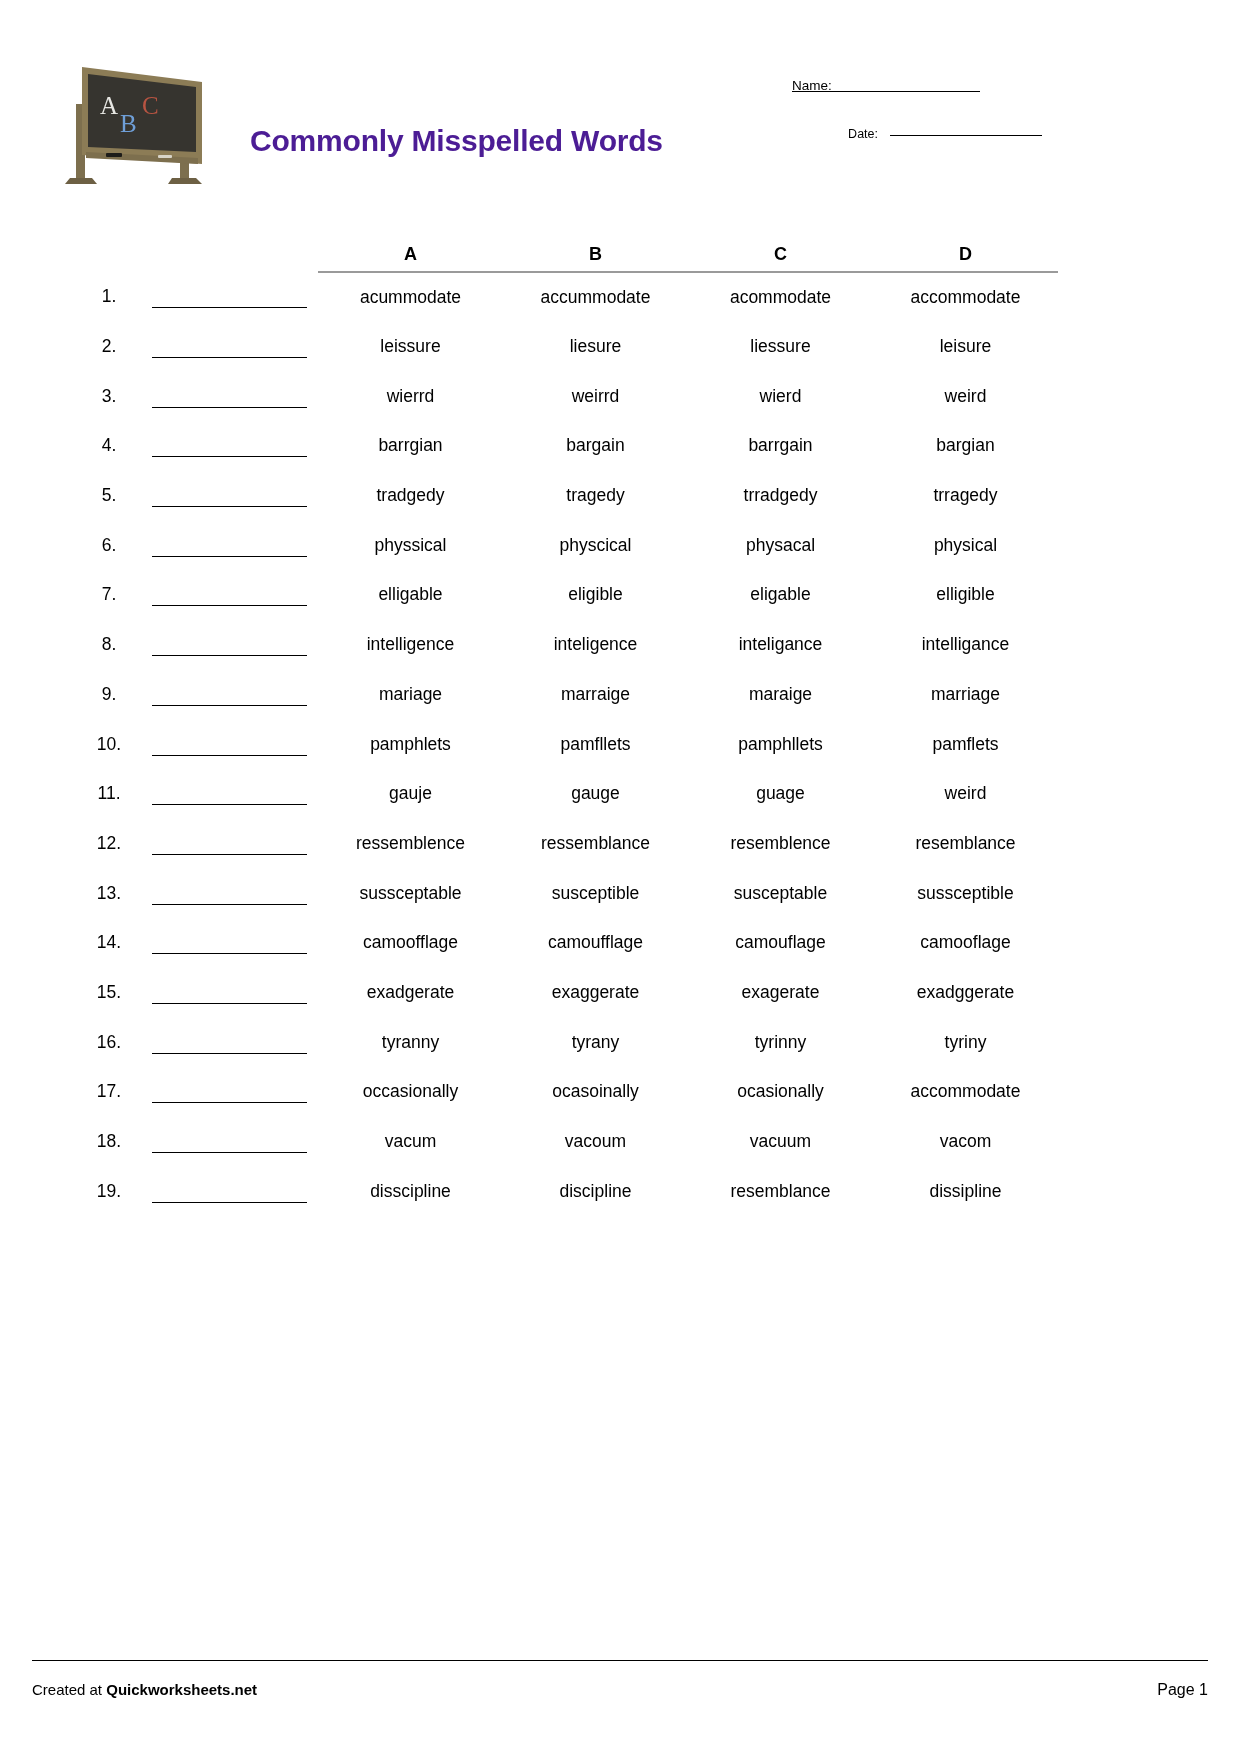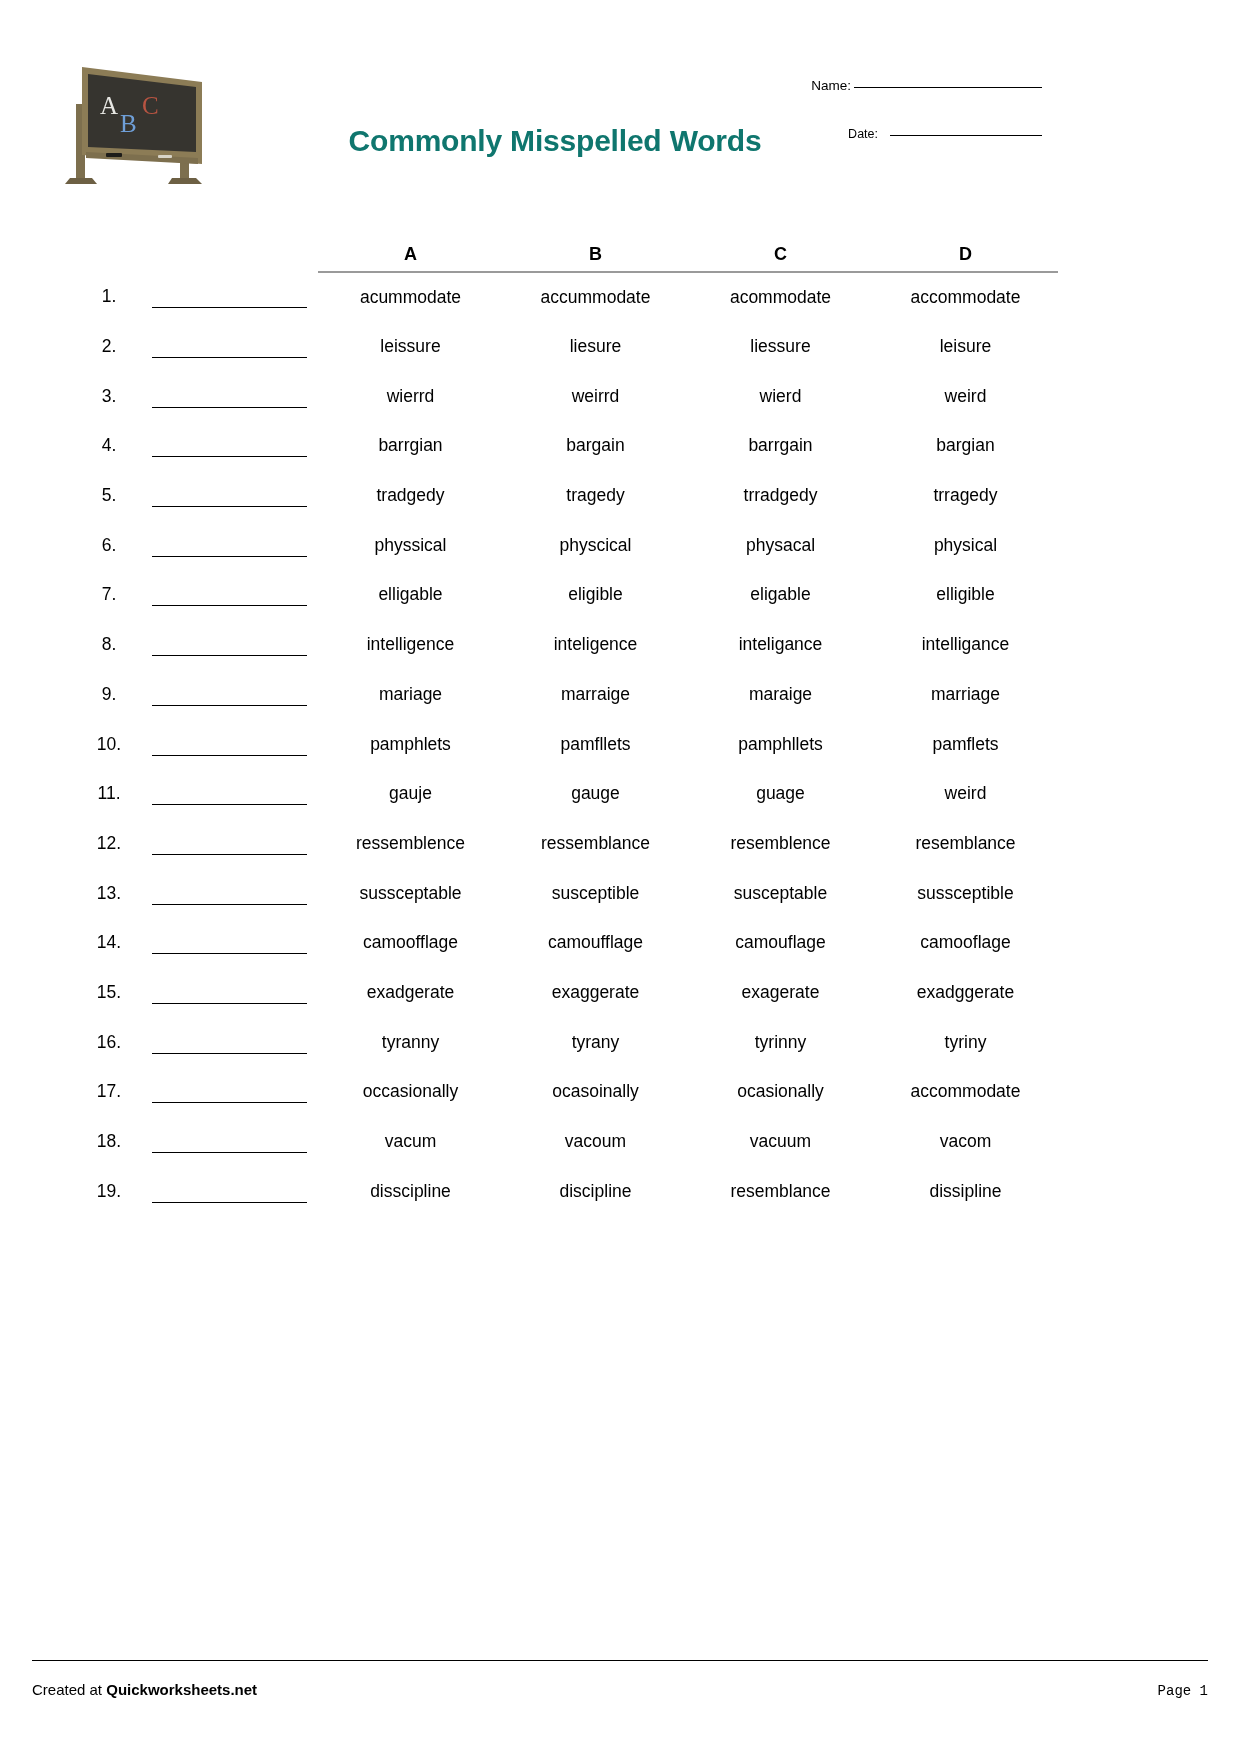--- a/index.html
+++ b/index.html
@@ -37,36 +37,35 @@
     width: 160px;
     height: 140px;
   }
   .logo-svg { display: block; }
 
   .worksheet-title {
     position: absolute;
     left: 250px;
     top: 124px;
     width: 610px;
-    text-align: center;
     font-size: 30px;
     font-weight: bold;
     letter-spacing: -0.2px;
-    color: #0f766e;
+    color: #4c1d95;
   }
 
   .name-row {
     position: absolute;
     right: 198px;
     top: 78px;
     width: 250px;
     display: flex;
     align-items: baseline;
-    justify-content: flex-end;
     white-space: nowrap;
+    flex-direction: column;
   }
   .name-label {
     font-size: 13.5px;
     color: #000;
     margin-right: 3px;
   }
   .rule-long {
     display: inline-block;
     width: 188px;
     border-bottom: 1.4px solid #000;
@@ -168,21 +167,21 @@
     bottom: 54px;
     border-top: 1.6px solid #000;
     padding-top: 20px;
     display: flex;
     justify-content: space-between;
     align-items: baseline;
     font-size: 15px;
   }
   .footer-left { font-weight: normal; }
   .footer-left .brand { font-weight: bold; }
-  .footer-right { font-size: 14px; font-family: Liberation Mono, monospace; }
+  .footer-right { font-size: 16px; }
 </style>
 </head>
 <body>
 
 <div class="page">
 
   <div class="header">
 
     <div class="logo-wrap">
       <svg class="logo-svg" width="160" height="140" viewBox="0 0 160 140" xmlns="http://www.w3.org/2000/svg">

